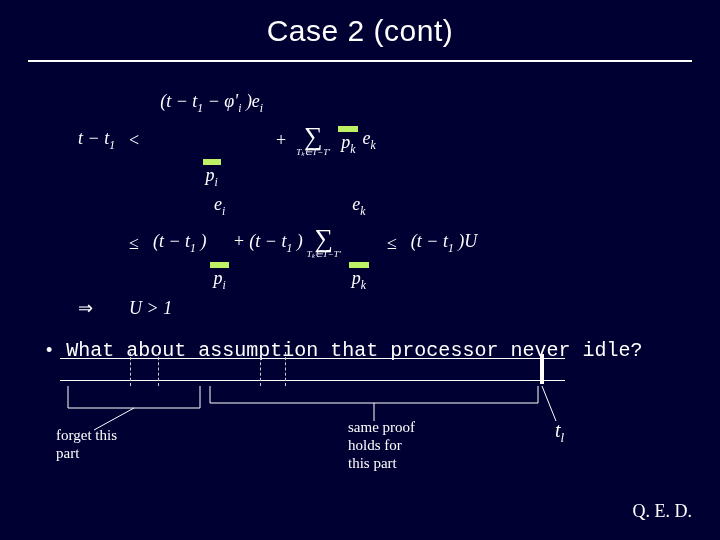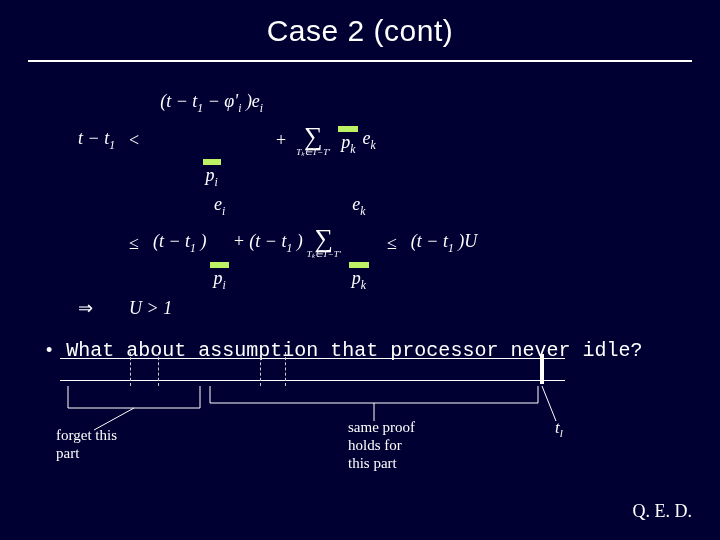--- a/index.html
+++ b/index.html
@@ -98,21 +98,21 @@
     height: 30px;
     width: 4px;
     background: #fff;
   }
   .label {
     position: absolute;
     font-family: "Comic Sans MS", cursive;
     font-size: 15px;
     line-height: 1.2;
   }
-  .tl-label { font-family: "Times New Roman", serif; font-style: italic; font-size: 17px; }
+  .tl-label { font-family: "Times New Roman", serif; font-style: italic; font-size: 20px; }
   .qed {
     position: absolute;
     right: 28px;
     bottom: 18px;
     font-family: "Comic Sans MS", cursive;
     font-size: 18px;
   }
 </style>
 </head>
 <body>

